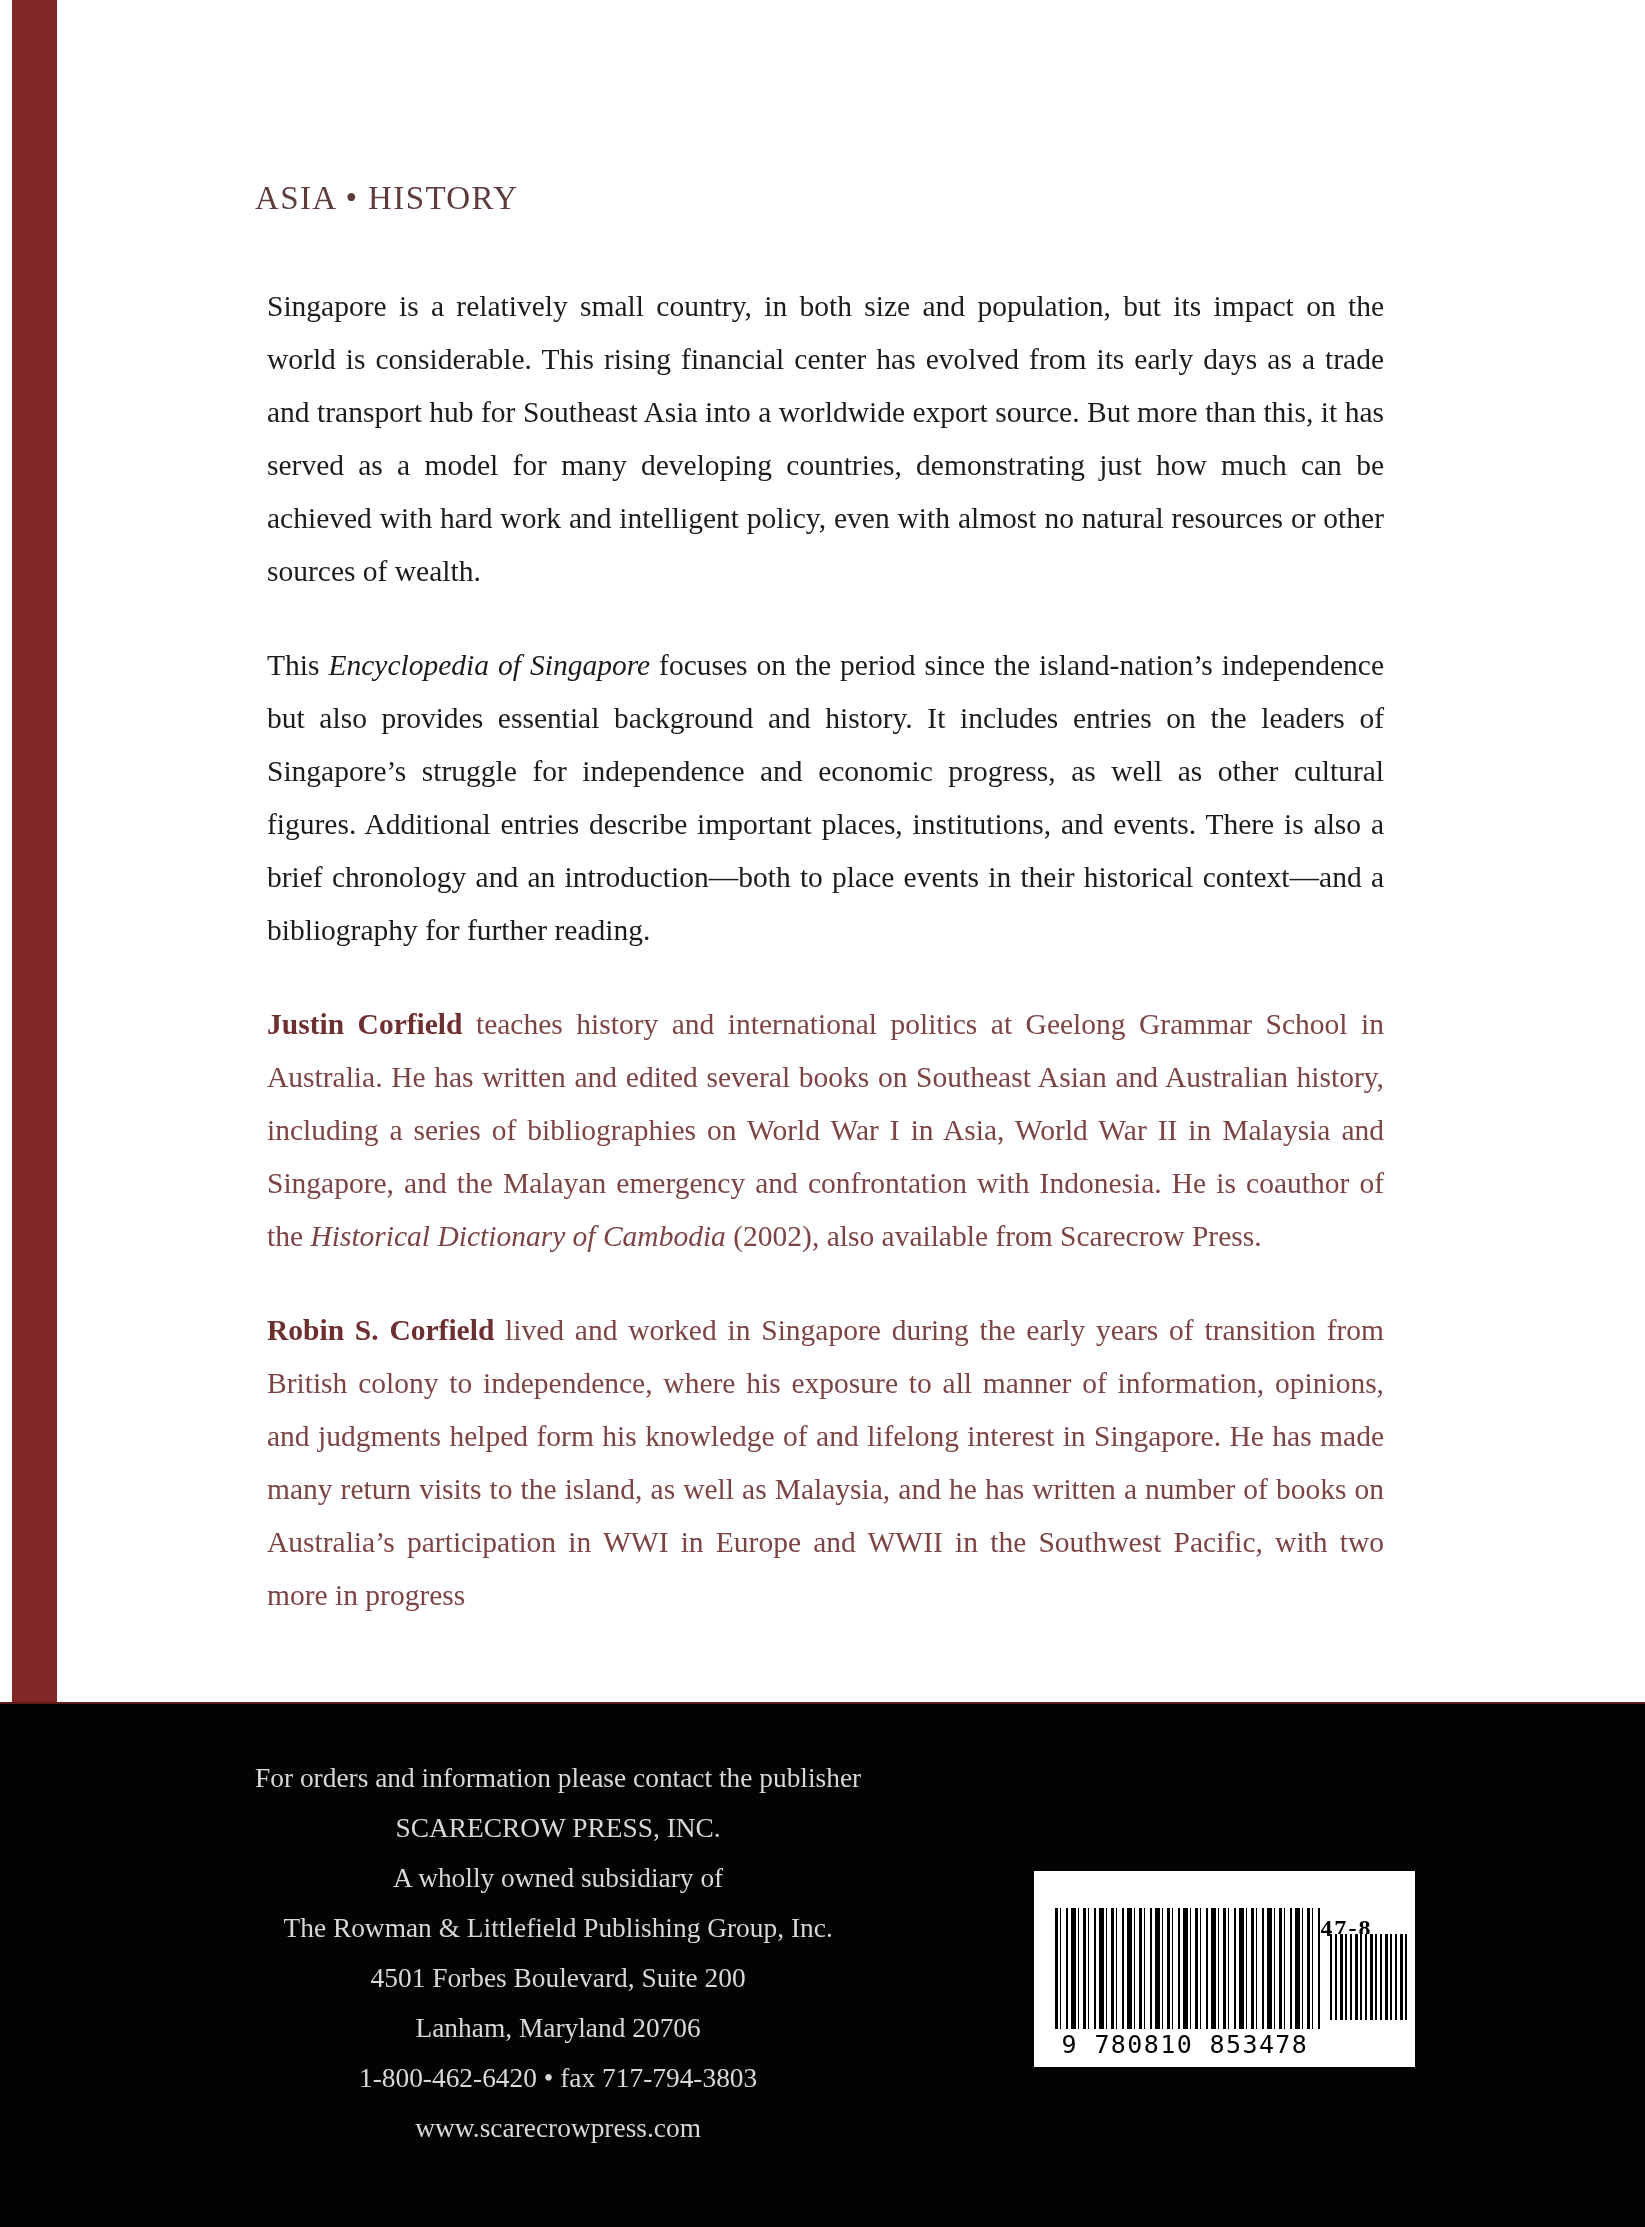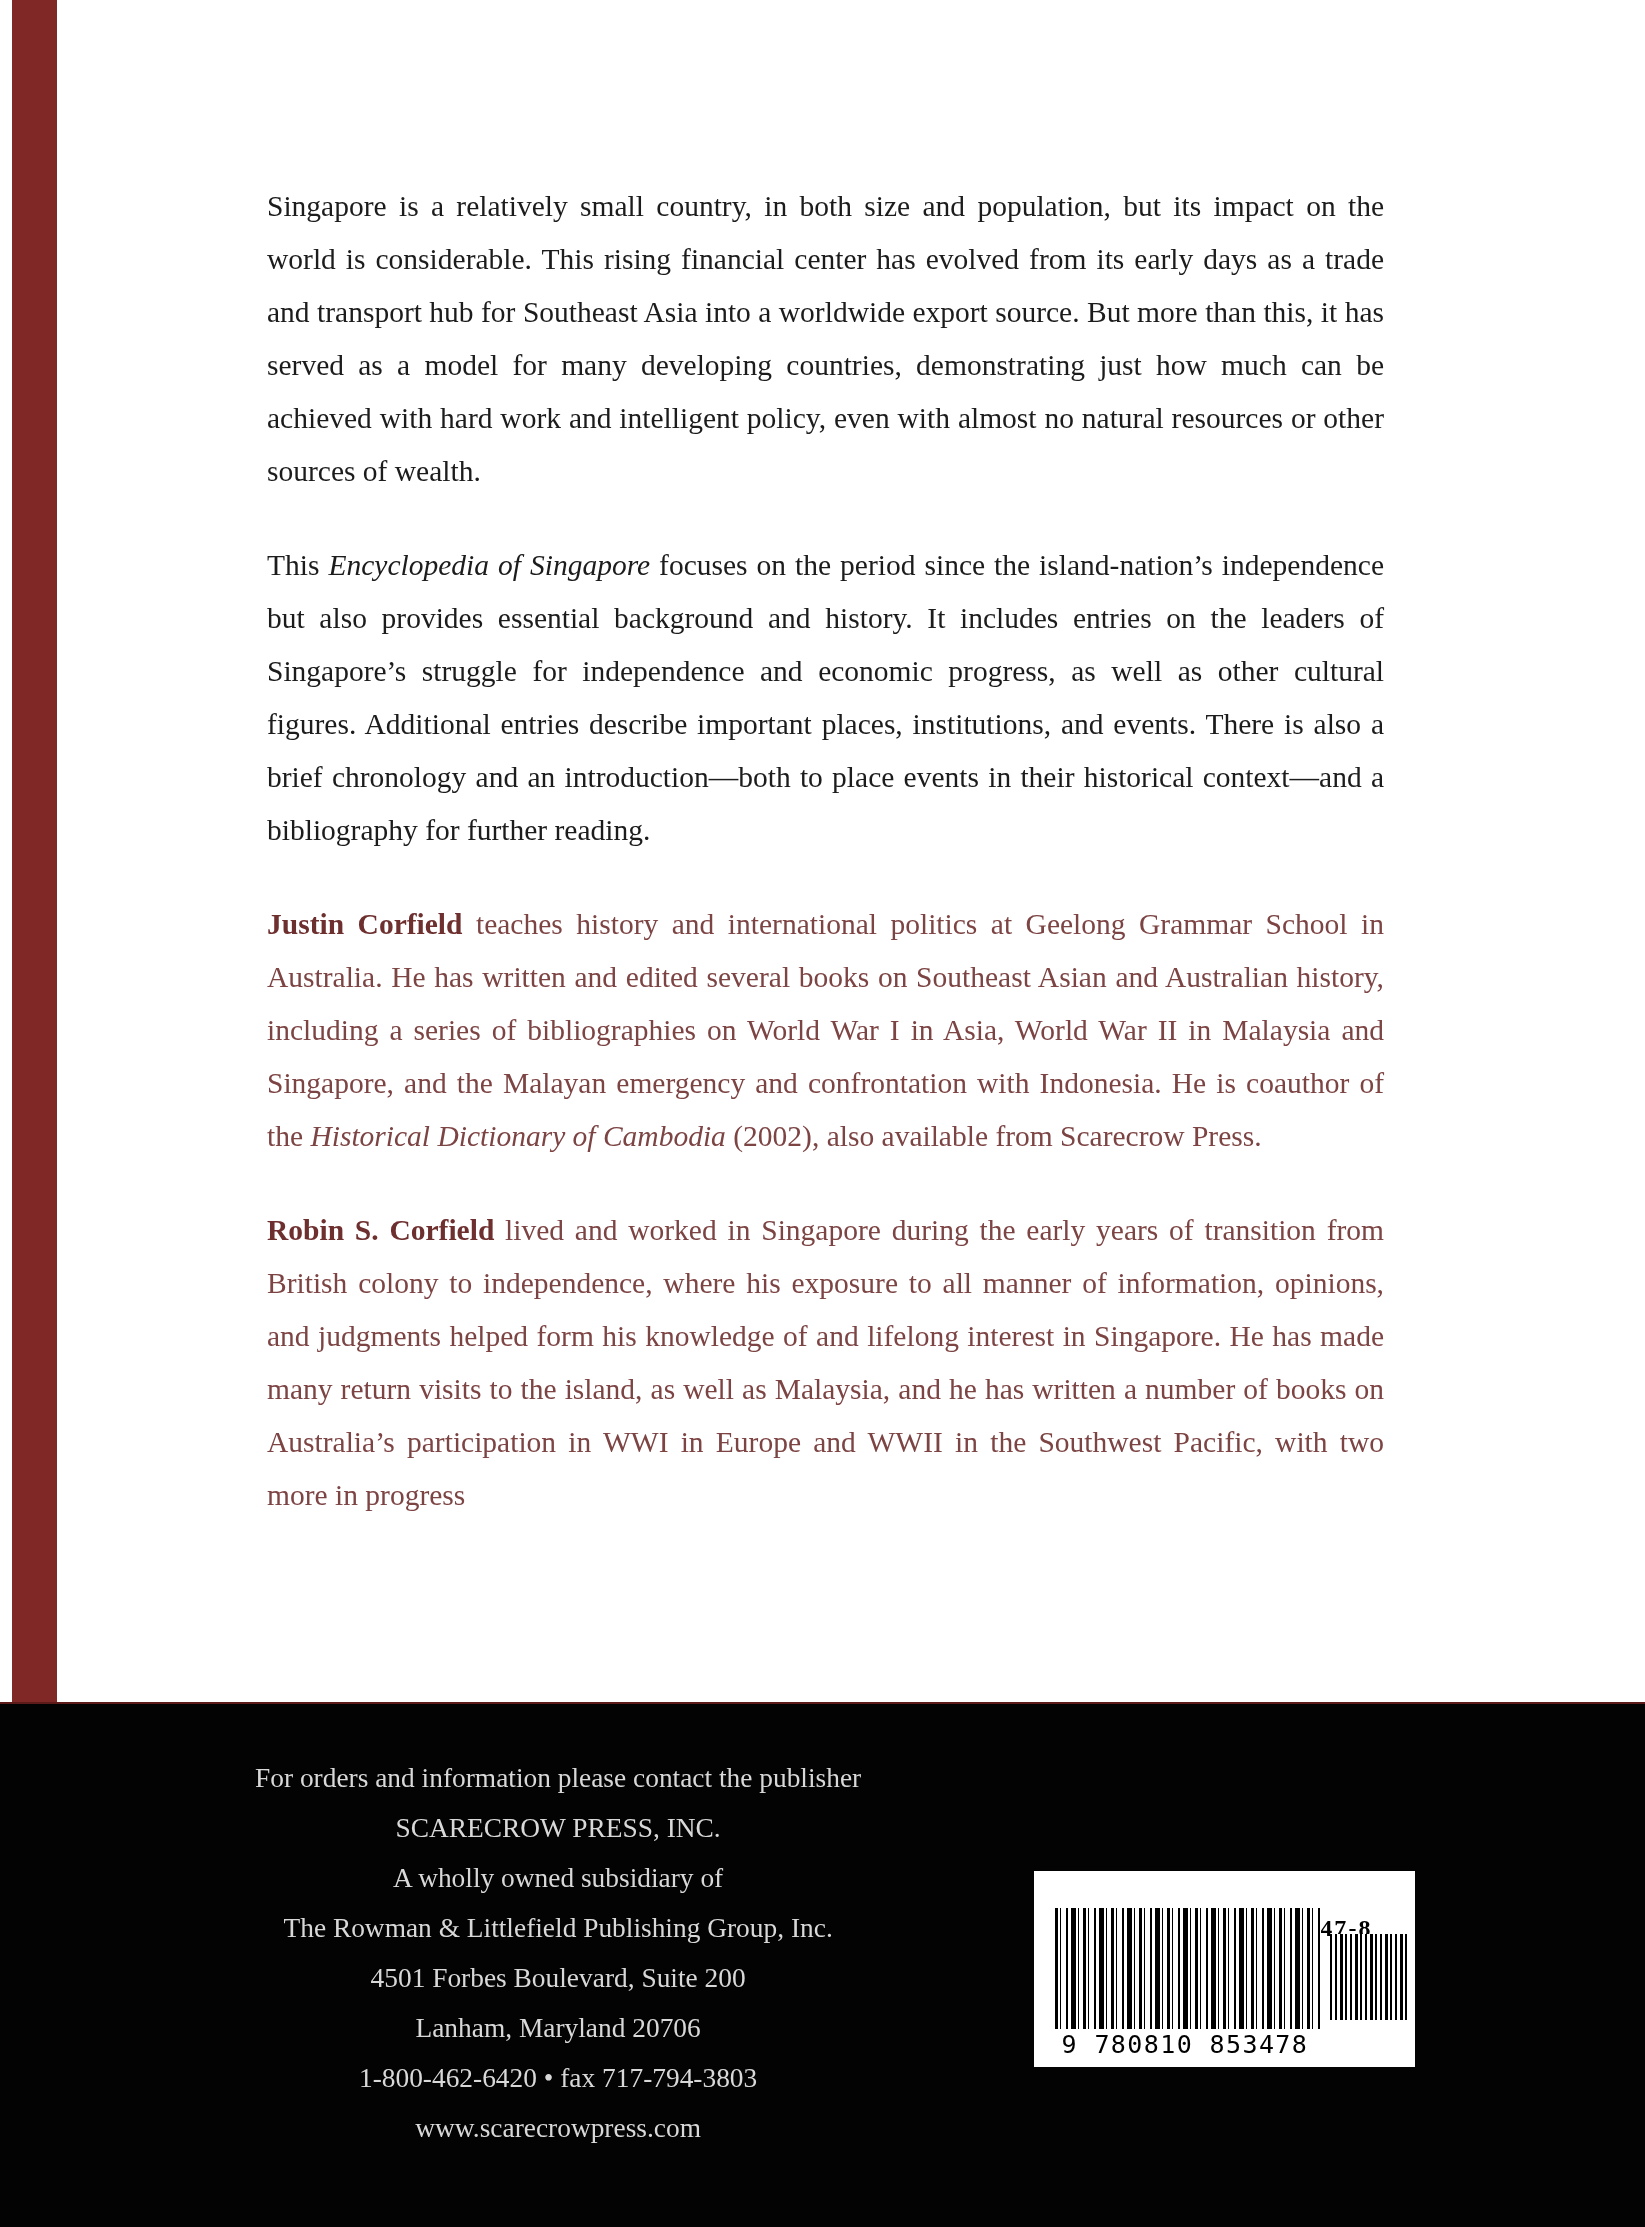--- a/index.html
+++ b/index.html
@@ -84,20 +84,21 @@
       #000 0 2.1px,#fff 2.1px 5.5px,#000 5.5px 6.9px,#fff 6.9px 9.6px,
       #000 9.6px 13px,#fff 13px 15px);
   }
 </style>
 </head>
 <body>
 
 <div class="spine-stripe"></div>
 
 <div class="text-column">
+  <div class="category-header">ASIA • HISTORY</div>
 
   <div class="para para-dark"><span class="run-n">Singapore is a relatively small country, in both size and population, but its impact on the world is considerable. This rising financial center has evolved from its early days as a trade and transport hub for Southeast Asia into a worldwide export source. But more than this, it has served as a model for many developing countries, demonstrating just how much can be achieved with hard work and intelligent policy, even with almost no natural resources or other sources of wealth.</span></div>
 
   <div class="para para-dark"><span class="run-n">This </span><span class="run-i">Encyclopedia of Singapore</span><span class="run-n"> focuses on the period since the island-nation’s independence but also provides essential background and history. It includes entries on the leaders of Singapore’s struggle for independence and economic progress, as well as other cultural figures. Additional entries describe important places, institutions, and events. There is also a brief chronology and an introduction—both to place events in their historical context—and a bibliography for further reading.</span></div>
 
   <div class="para para-maroon"><span class="run-b">Justin Corfield</span><span class="run-n"> teaches history and international politics at Geelong Grammar School in Australia. He has written and edited several books on Southeast Asian and Australian history, including a series of bibliographies on World War I in Asia, World War II in Malaysia and Singapore, and the Malayan emergency and confrontation with Indonesia. He is coauthor of the </span><span class="run-i">Historical Dictionary of Cambodia</span><span class="run-n"> (2002), also available from Scarecrow Press.</span></div>
 
   <div class="para para-maroon"><span class="run-b">Robin S. Corfield</span><span class="run-n"> lived and worked in Singapore during the early years of transition from British colony to independence, where his exposure to all manner of information, opinions, and judgments helped form his knowledge of and lifelong interest in Singapore. He has made many return visits to the island, as well as Malaysia, and he has written a number of books on Australia’s participation in WWI in Europe and WWII in the Southwest Pacific, with two more in progress</span></div>
 </div>
 

